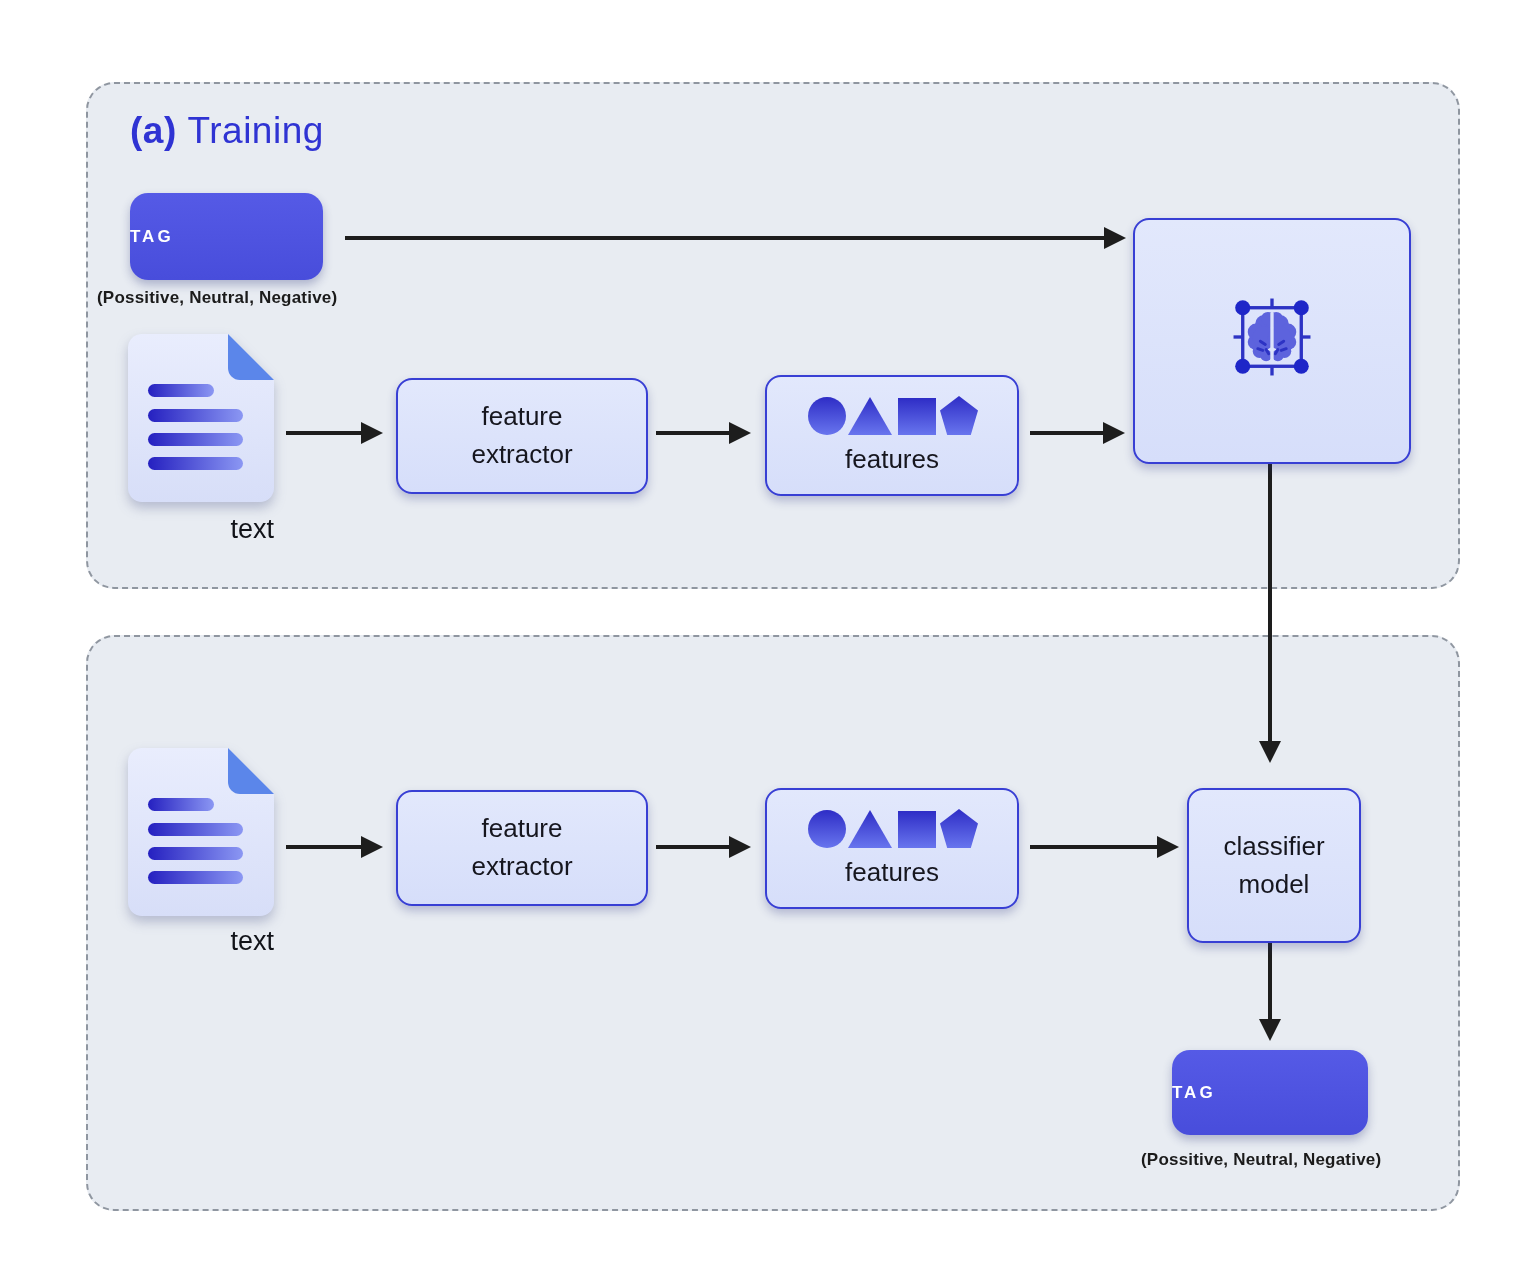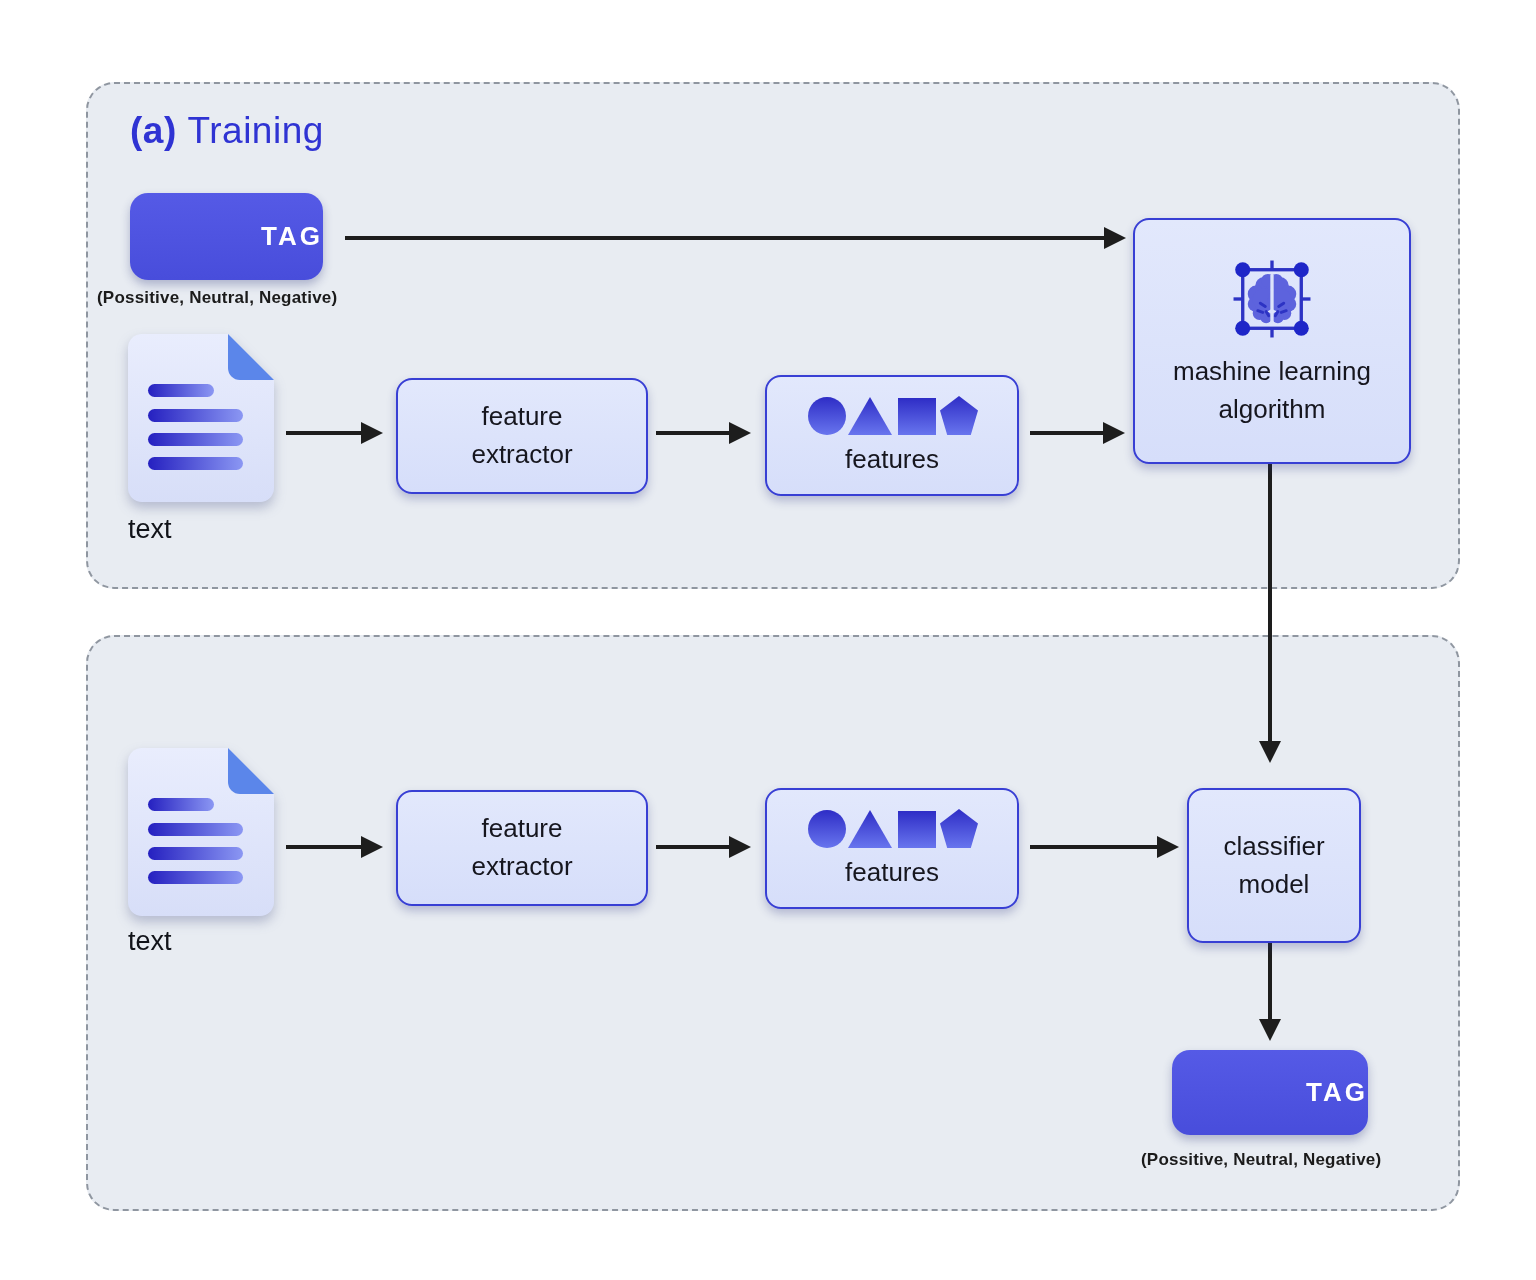--- a/index.html
+++ b/index.html
@@ -22,41 +22,41 @@
   .panel{
     position:absolute;background:var(--panel-fill);
     border:2px dashed var(--panel-border);border-radius:28px;
   }
   .heading{
     position:absolute;font-size:37px;color:var(--accent);letter-spacing:.5px;white-space:nowrap;
   }
   .heading .prefix{font-weight:800;}
   .heading .title{font-weight:500;}
   .tag{
-    position:absolute;display:flex;align-items:center;justify-content:flex-end;
+    position:absolute;display:flex;align-items:center;justify-content:flex-start;
     background:linear-gradient(180deg,#555ae6,#484ddb);
-    border-radius:18px;color:var(--tag-text);font-size:26px;font-weight:700;
+    border-radius:18px;color:var(--tag-text);font-size:17px;font-weight:700;
     letter-spacing:3px;box-shadow:0 5px 10px rgba(40,50,120,.30);
   }
   .caption{
     position:absolute;font-size:17px;font-weight:700;color:var(--caption-ink);
     text-align:left;letter-spacing:.2px;white-space:nowrap;
   }
   .node{
     position:absolute;display:flex;flex-direction:column;align-items:center;justify-content:center;
     background:linear-gradient(180deg,#e2e8fc,#d6defa);
     border:2px solid var(--box-border);border-radius:16px;
     box-shadow:0 5px 10px rgba(45,55,130,.28);
     color:var(--ink);font-size:26px;font-weight:500;line-height:1.45;
     text-align:center;white-space:pre-line;
   }
   .node .label{white-space:pre-line;}
   .doc{position:absolute;filter:drop-shadow(0 6px 6px rgba(50,60,120,.28));}
   .doc-label{
-    position:absolute;text-align:left;font-size:27px;font-weight:500;color:#111319;
+    position:absolute;text-align:right;font-size:27px;font-weight:500;color:#111319;
   }
   
   .arrow-h{position:absolute;height:4px;background:var(--arrow);}
   .arrow-h::after{
     content:"";position:absolute;right:-21px;top:50%;transform:translateY(-50%);
     border-left:22px solid var(--arrow);border-top:11px solid transparent;border-bottom:11px solid transparent;
   }
   .arrow-v{position:absolute;width:4px;background:var(--arrow);}
   .arrow-v::after{
     content:"";position:absolute;bottom:-21px;left:50%;transform:translateX(-50%);
@@ -169,22 +169,20 @@
       <rect x="53" y="26" width="4" height="57" fill="#dce3fa"></rect>
       <g stroke="#2d33c4" stroke-width="3.5" stroke-linecap="round">
         <line x1="41" y1="60" x2="47" y2="64"></line>
           <line x1="38" y1="69" x2="44" y2="71"></line>
           <line x1="48" y1="70" x2="51" y2="75"></line>
         <line x1="69" y1="60" x2="63" y2="64"></line>
           <line x1="72" y1="69" x2="66" y2="71"></line>
           <line x1="62" y1="70" x2="59" y2="75"></line>
       </g>
     </svg>
-    <span class="label">mashine learning
-algorithm</span>
   </div>
 
 
   <svg class="doc icon" style="left:128px;top:748px;" width="146" height="168" viewBox="0 0 146 168">
     <path d="M14 0 H100 L146 46 V154 a14 14 0 0 1 -14 14 H14 A14 14 0 0 1 0 154 V14 A14 14 0 0 1 14 0 Z" fill="url(#pageGrad)"></path>
     <path d="M100 0 L146 46 H112 A12 12 0 0 1 100 34 Z" fill="#5b86ea"></path>
     <rect x="20" y="50" width="66" height="13" rx="6.5" fill="url(#lineGrad)"></rect>
     <rect x="20" y="75" width="95" height="13" rx="6.5" fill="url(#lineGrad)"></rect>
     <rect x="20" y="99" width="95" height="13" rx="6.5" fill="url(#lineGrad)"></rect>
     <rect x="20" y="123" width="95" height="13" rx="6.5" fill="url(#lineGrad)"></rect>

